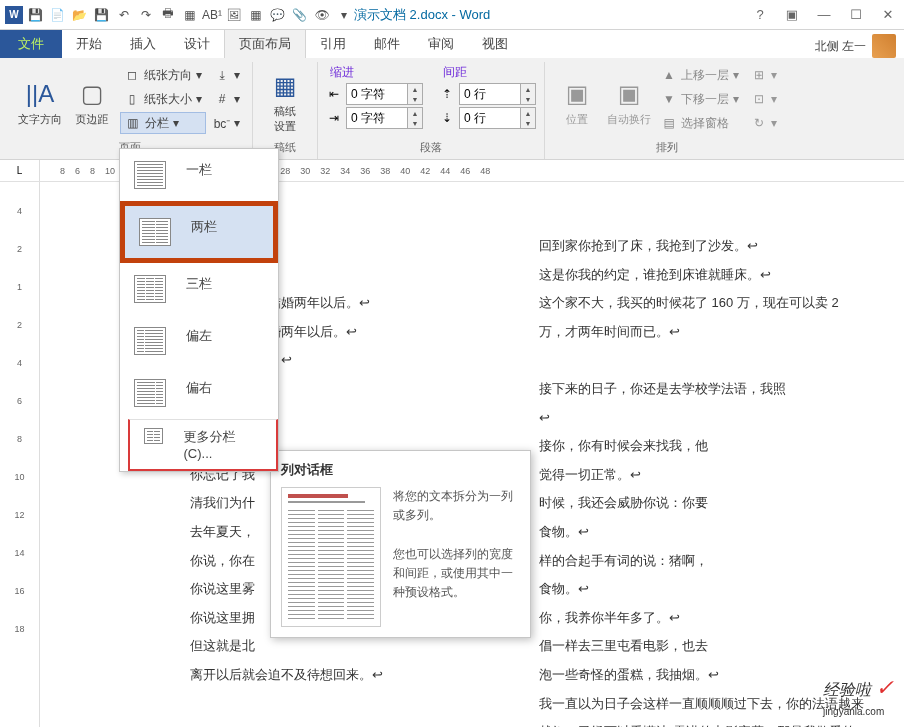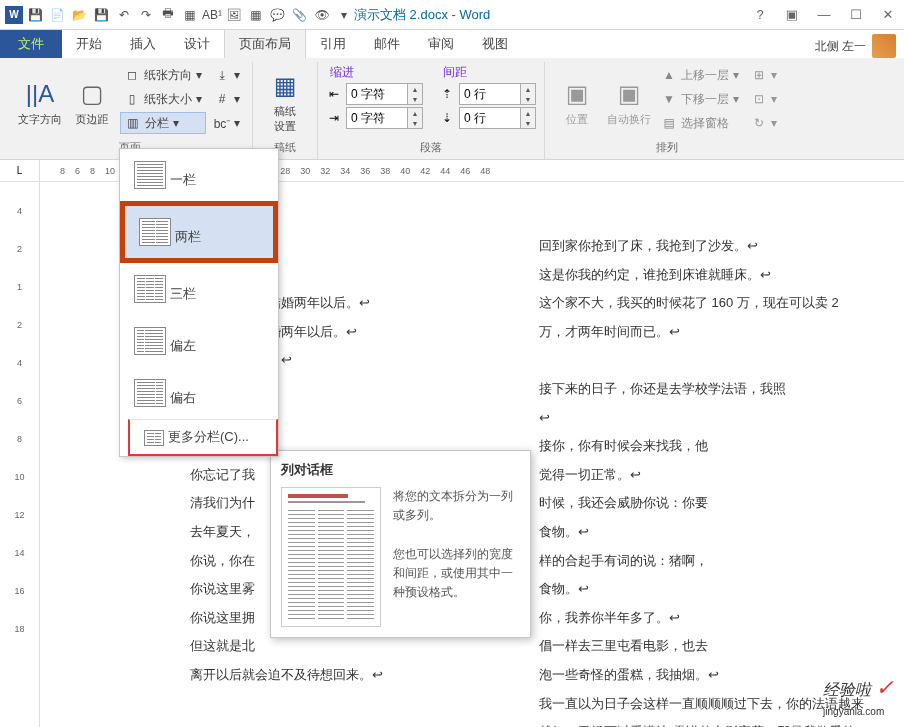--- a/index.html
+++ b/index.html
@@ -45,21 +45,21 @@
 
 .doc-area { display: flex; height: 545px; background: #e6e6e6; position: relative; }
 .vruler { width: 40px; background: #fff; border-right: 1px solid #ddd; display: flex; flex-direction: column; align-items: center; padding-top: 10px; }
 .vruler span { font-size: 9px; color: #666; transform: rotate(0); margin: 14px 0; }
 .page { flex: 1; background: #fff; margin: 0; padding: 50px 40px 20px 150px; position: relative; }
 .doc-columns { display: flex; gap: 24px; font-size: 13px; color: #333; line-height: 2.2; font-family: SimSun, serif; }
 .col { flex: 1; }
 .col p { margin-bottom: 0; }
 
 .dropdown-menu { position: absolute; left: 119px; top: 148px; width: 160px; background: #fff; border: 1px solid #c6c6c6; box-shadow: 2px 2px 6px rgba(0,0,0,0.2); z-index: 100; }
-.menu-item { display: flex; align-items: flex-end; gap: 4px; padding: 12px 14px; font-size: 13px; color: #444; cursor: pointer; }
+.menu-item { display: flex; align-items: flex-start; gap: 20px; padding: 12px 14px; font-size: 13px; color: #444; cursor: pointer; }
 .menu-item.highlighted { border: 2px solid #d93a3a; margin-left: 8px; }
 .menu-icon { width: 32px; height: 28px; border: 1px solid #888; background: #fff; position: relative; display: flex; }
 .menu-icon-cols { display: flex; width: 100%; height: 100%; gap: 1px; padding: 2px; }
 .menu-icon-col { flex: 1; background: repeating-linear-gradient(to bottom, #888 0, #888 1px, transparent 1px, transparent 3px); }
 
 .tooltip { position: absolute; left: 270px; top: 450px; width: 261px; background: #fff; border: 1px solid #c6c6c6; box-shadow: 2px 2px 8px rgba(0,0,0,0.25); z-index: 99; padding: 10px; }
 .tooltip-title { font-size: 13px; font-weight: bold; color: #333; margin-bottom: 8px; }
 .tooltip-body { display: flex; gap: 12px; }
 .tooltip-img { width: 100px; height: 140px; border: 1px solid #ccc; background: #fff; padding: 6px; display: flex; flex-direction: column; gap: 3px; }
 .tooltip-img-bar { height: 4px; background: #c0504d; width: 70%; }

